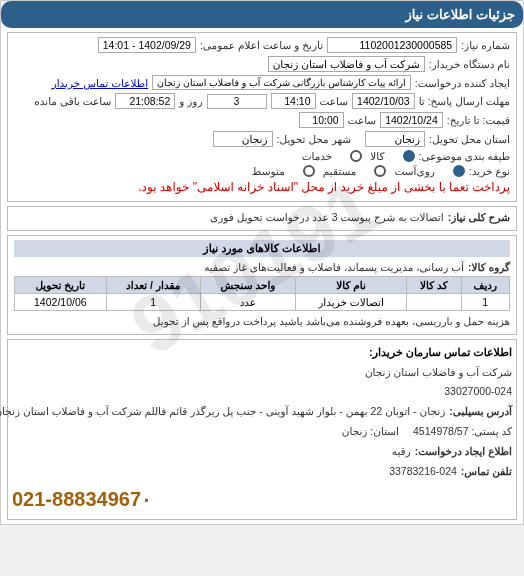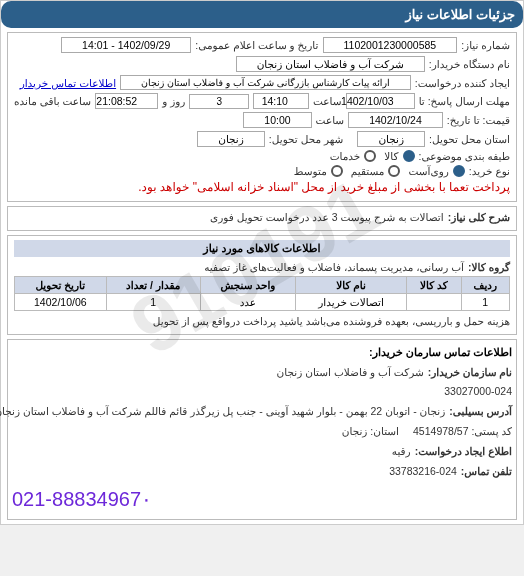--- a/index.html
+++ b/index.html
@@ -44,42 +44,42 @@
       gap: 4px;
     }
     .label {
       color: #333;
       white-space: nowrap;
       font-size: 10.5px;
     }
     .value {
       border: 1px solid #aaa;
       background: #fff;
-      padding: 1px 20px;
+      padding: 1px 4px;
       font-size: 10.5px;
       min-width: 60px;
     }
     .value-wide {
       min-width: 130px;
     }
     .link-style {
       color: #0000cc;
       text-decoration: underline;
       cursor: pointer;
       font-size: 10.5px;
     }
     .radio-group {
       display: flex;
       gap: 8px;
       align-items: center;
     }
     .radio-item {
       display: flex;
       align-items: center;
-      gap: 4px;
+      gap: 18px;
     }
     .radio-circle {
       width: 12px;
       height: 12px;
       border-radius: 50%;
       border: 2px solid #555;
       display: inline-block;
     }
     .radio-circle.selected {
       background: #2c5f8a;
@@ -276,21 +276,20 @@
 
     <div class="row" style="margin-top:4px;">
       <span class="label">هزینه حمل و بارریسی، بعهده فروشنده می‌باشد یاشید پرداخت درواقع پس از تحویل</span>
     </div>
   </div>
 
   <div class="contact-section">
     <div class="contact-title">اطلاعات تماس سارمان خریدار:</div>
 
     <div class="row">
-      <span class="label bold-text">نام سازمان خریدار:</span>
       <span class="label">شرکت آب و فاضلاب استان زنجان</span>
     </div>
 
     <div class="row">
       <span class="label">33027000-024</span>
     </div>
 
     <div class="row">
       <span class="label bold-text">آدرس بسیلبی:</span>
       <span class="label">زنجان - اتوبان 22 بهمن - بلوار شهید آوینی - جنب پل زیرگذر قائم فاللم شرکت آب و فاضلاب استان زنجان</span>
@@ -304,16 +303,16 @@
     <div class="row">
       <span class="label bold-text">اطلاع ایجاد درخواست:</span>
       <span class="label">رقیه</span>
     </div>
 
     <div class="row">
       <span class="label bold-text">تلفن تماس:</span>
       <span class="label">33783216-024</span>
     </div>
 
-    <div style="text-align:left; font-size:20px; font-weight:normal; color:#6d28d9; letter-spacing:1px; margin-top:4px;">021-88834967۰</div>
+    <div style="text-align:left; font-size:20px; font-weight:bold; color:#a16207; letter-spacing:1px; margin-top:4px;">021-88834967۰</div>
   </div>
 
 </div>
 
 </body></html>

